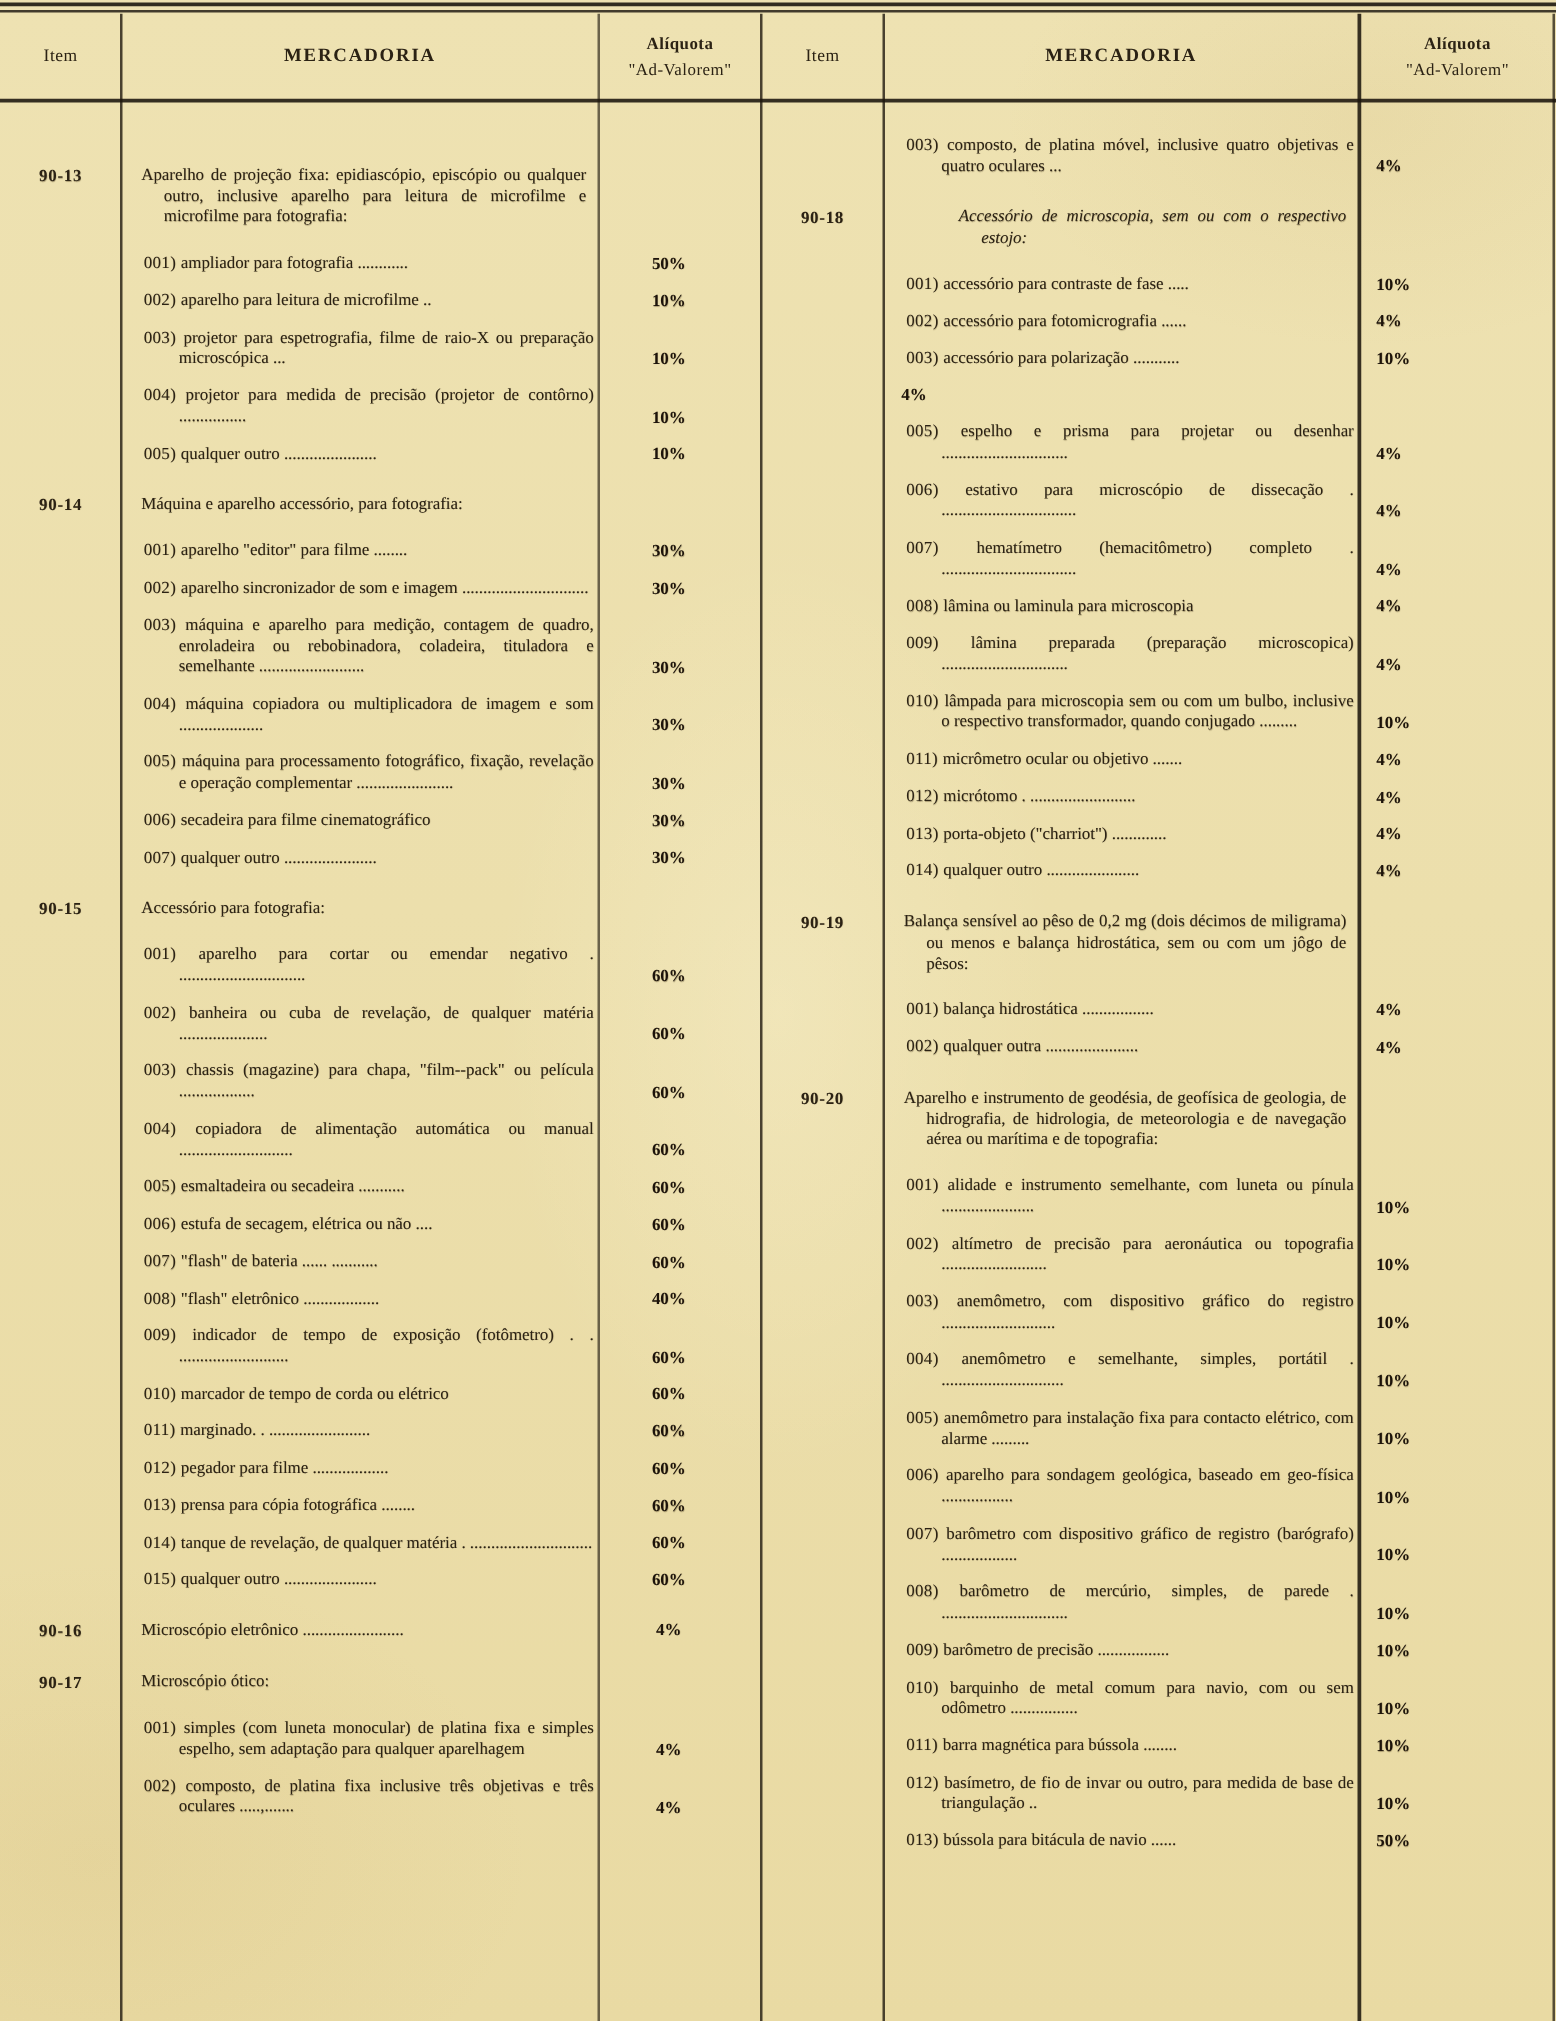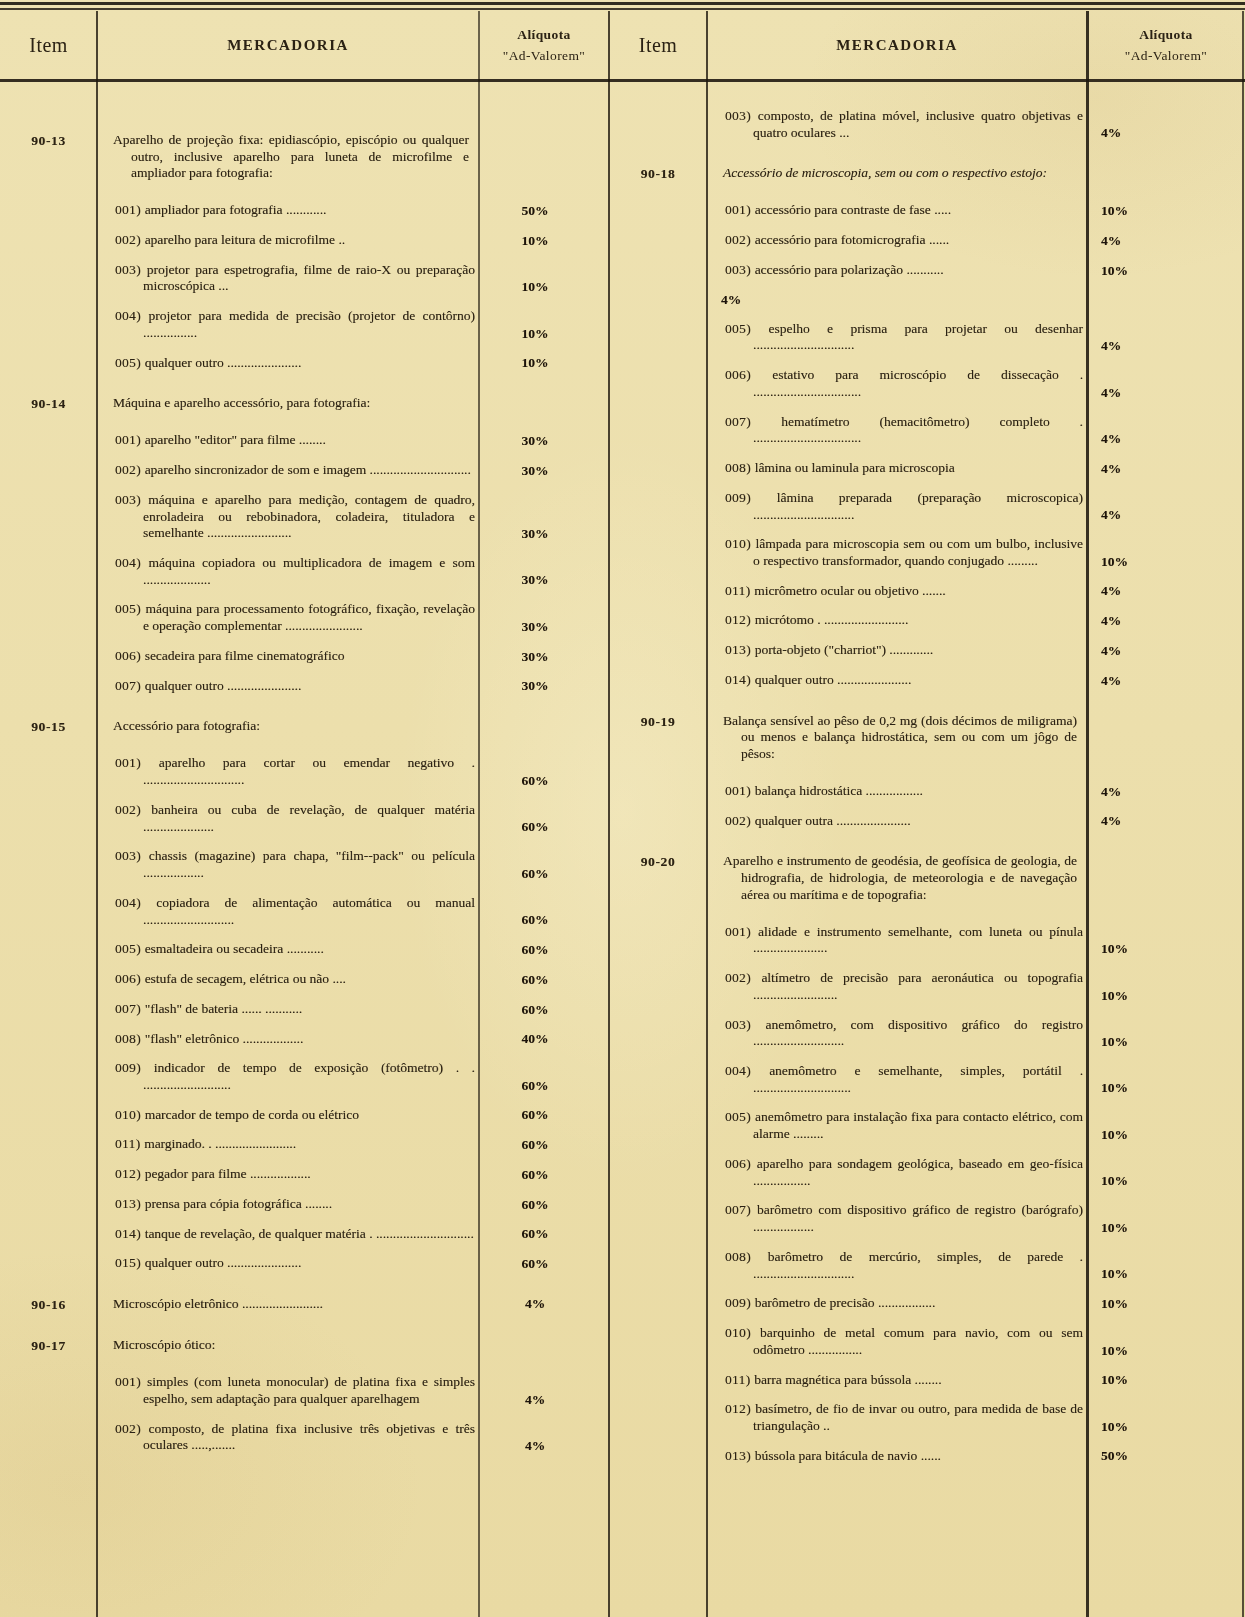--- a/index.html
+++ b/index.html
@@ -31,36 +31,36 @@
   .half-left{width:609px;}
   .half-right{width:636px;}
 
   .row{display:grid;}
   .half-left .row{grid-template-columns:97px 382px 130px;}
   .half-right .row{grid-template-columns:98px 380px 158px;}
 
   
   .head-band{height:69px;align-items:center;}
   .hcell{text-align:center;font-size:14px;letter-spacing:.4px;}
-  .hcell.item-h{font-size:20px;}
+  .hcell.item-h{font-size:14px;}
   .hcell.merc-h{font-weight:700;letter-spacing:1.5px;font-size:15px;}
   .hcell.al-h{font-size:13.5px;line-height:1.5;}
   .al-h .l1{font-weight:700;text-align:center;}
 
   .col-body{padding-top:28px;}
   .half-right .col-body{}
 
   .section{margin-bottom:4px;}
   .head-row{margin:24px 0 20px 0;align-items:start;}
   .entry-row{margin-bottom:13px;align-items:end;}
 
   .c-item{text-align:center;font-weight:700;font-size:13.5px;letter-spacing:.6px;padding-top:1px;}
   .c-merc{font-size:13.5px;line-height:1.24;text-align:justify;}
   .heading{padding-left:34px;padding-right:10px;text-indent:-18px;}
-  .heading.it{font-style:italic;}
+  .heading.it{font-style:italic;margin-left:44px;}
   .entry-text{padding-left:46px;padding-right:4px;text-indent:-28px;}
   .num{letter-spacing:.3px;}
   .c-rate{font-weight:700;font-size:13.5px;color:#1c130a;white-space:nowrap;}
   .half-left .c-rate{text-align:center;padding-right:18px;}
   .half-right .c-rate{text-align:left;padding-left:14px;}
   .c-merc,.c-item,.c-rate{text-shadow:0.3px 0.3px 0.6px rgba(58,40,12,.35);}
 </style>
 </head>
 <body>
 
@@ -84,21 +84,21 @@
         <div class="hcell merc-h">MERCADORIA</div>
         <div class="hcell al-h">
           <div class="l1">Alíquota</div>
           <div class="l2">"Ad-Valorem"</div>
         </div>
       </div>
       <div class="col-body">
           <div class="section">
             <div class="row head-row">
               <div class="c-item">90-13</div>
-              <div class="c-merc heading">Aparelho de projeção fixa: epidiascópio, episcópio ou qualquer outro, inclusive aparelho para luneta de microfilme e ampliador para fotografia:</div>
+              <div class="c-merc heading">Aparelho de projeção fixa: epidiascópio, episcópio ou qualquer outro, inclusive aparelho para leitura de microfilme e microfilme para fotografia:</div>
               <div class="c-rate"></div>
             </div>
             <div class="row entry-row">
               <div class="c-item"></div>
               <div class="c-merc entry-text"><span class="num">001) </span>ampliador para fotografia ............</div>
               <div class="c-rate">50%</div>
             </div>
             <div class="row entry-row">
               <div class="c-item"></div>
               <div class="c-merc entry-text"><span class="num">002) </span>aparelho para leitura de microfilme ..</div>

